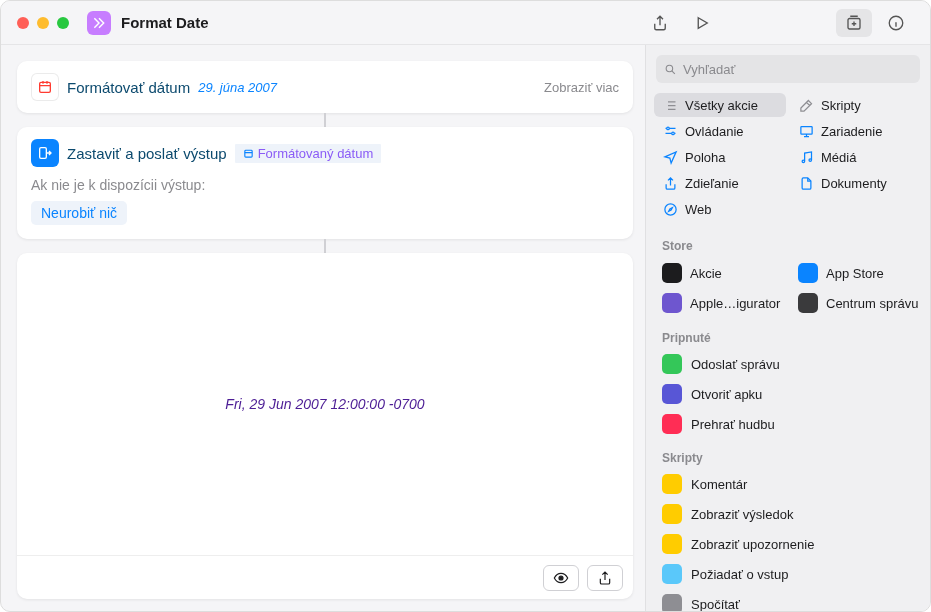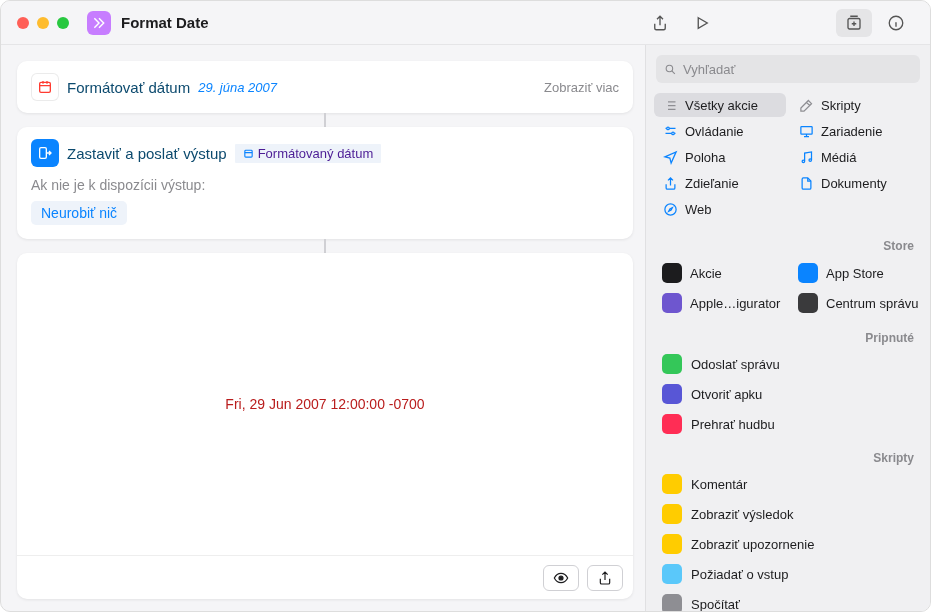--- a/index.html
+++ b/index.html
@@ -20,32 +20,32 @@
 .editor { flex: 1; padding: 16px 12px 12px 16px; display: flex; flex-direction: column; gap: 0; overflow: hidden; }
 .card { background: #fff; border-radius: 10px; padding: 12px 14px; box-shadow: 0 1px 3px rgba(0,0,0,0.08); }
 .card-row { display: flex; align-items: center; gap: 8px; }
 .act-icon { width: 28px; height: 28px; border-radius: 6px; display: flex; align-items: center; justify-content: center; flex-shrink: 0; }
 .act-icon.red { background: #fff; border: 1px solid rgba(0,0,0,0.08); }
 .act-icon.red svg { stroke: #ff3b30; fill: none; }
 .act-icon.blue { background: #0a84ff; }
 .act-icon svg { width: 16px; height: 16px; }
 .act-label { font-size: 15px; font-weight: 400; color: #0c4a6e; }
 .token { font-size: 13px; color: #0a84ff; cursor: pointer; font-style: italic; }
-.pill-token { background: #eef3fa; border-radius: 1px; padding: 2px 8px; font-size: 13px; color: #4c1d95; display: inline-flex; align-items: center; gap: 4px; }
+.pill-token { background: #eef3fa; border-radius: 1px; padding: 2px 8px; font-size: 13px; color: #8b5cf6; display: inline-flex; align-items: center; gap: 4px; }
 .pill-token svg { width: 11px; height: 11px; }
 .showmore { margin-left: auto; font-size: 13px; color: #8a8a8e; cursor: pointer; text-align: right; }
 .conn { width: 2px; height: 14px; background: #d0d0d4; margin: 0 auto; }
 .subrow { margin-top: 10px; font-size: 14px; color: #8a8a8e; font-weight: 500; }
 .choice { margin-top: 8px; display:inline-block; background: #eef3fa; border-radius: 5px; padding: 4px 10px; font-size: 14px; color: #0a84ff; cursor: pointer; }
 .output { flex: 1; background: #fff; border-radius: 10px; box-shadow: 0 1px 3px rgba(0,0,0,0.08); display: flex; flex-direction: column; }
-.output-body { flex: 1; display: flex; align-items: center; justify-content: center; font-size: 14px; color: #b91c1c; }
+.output-body { flex: 1; display: flex; align-items: center; justify-content: center; font-size: 14px; color: #4c1d95; font-style: italic; }
 .output-foot { height: 44px; border-top: 1px solid #eee; display: flex; align-items: center; justify-content: flex-end; padding: 0 10px; gap: 8px; }
 .footbtn { width: 36px; height: 26px; border: 1px solid #d0d0d4; border-radius: 6px; display: flex; align-items: center; justify-content: center; cursor: pointer; background: #fff; }
 .footbtn svg { width: 16px; height: 16px; }
-.sidebar { width: 285px; background: #f0f0f2; border-left: 1px solid #e0e0e2; display: flex; flex-direction: column; overflow-y: auto; text-align: right; }
+.sidebar { width: 285px; background: #f0f0f2; border-left: 1px solid #e0e0e2; display: flex; flex-direction: column; overflow-y: auto; }
 .searchwrap { padding: 10px 10px 6px; }
 .search { display: flex; align-items: center; background: #e4e4e6; border-radius: 6px; height: 28px; padding: 0 8px; gap: 6px; }
 .search svg { width: 13px; height: 13px; color: #8a8a8e; }
 .search span { font-size: 13px; color: #8a8a8e; }
 .catgrid { display: grid; grid-template-columns: 1fr 1fr; padding: 4px 8px 8px; gap: 2px 4px; }
 .catitem { display: flex; align-items: center; gap: 7px; padding: 4px 8px; border-radius: 6px; font-size: 13px; color: #1d1d1f; cursor: pointer; }
 .catitem.sel { background: #dcdce0; }
 .catitem .ci { width: 16px; height: 16px; display: flex; align-items: center; justify-content: center; flex-shrink: 0; }
 .catitem .ci svg { width: 15px; height: 15px; }
 .section { padding: 6px 0 2px; }

